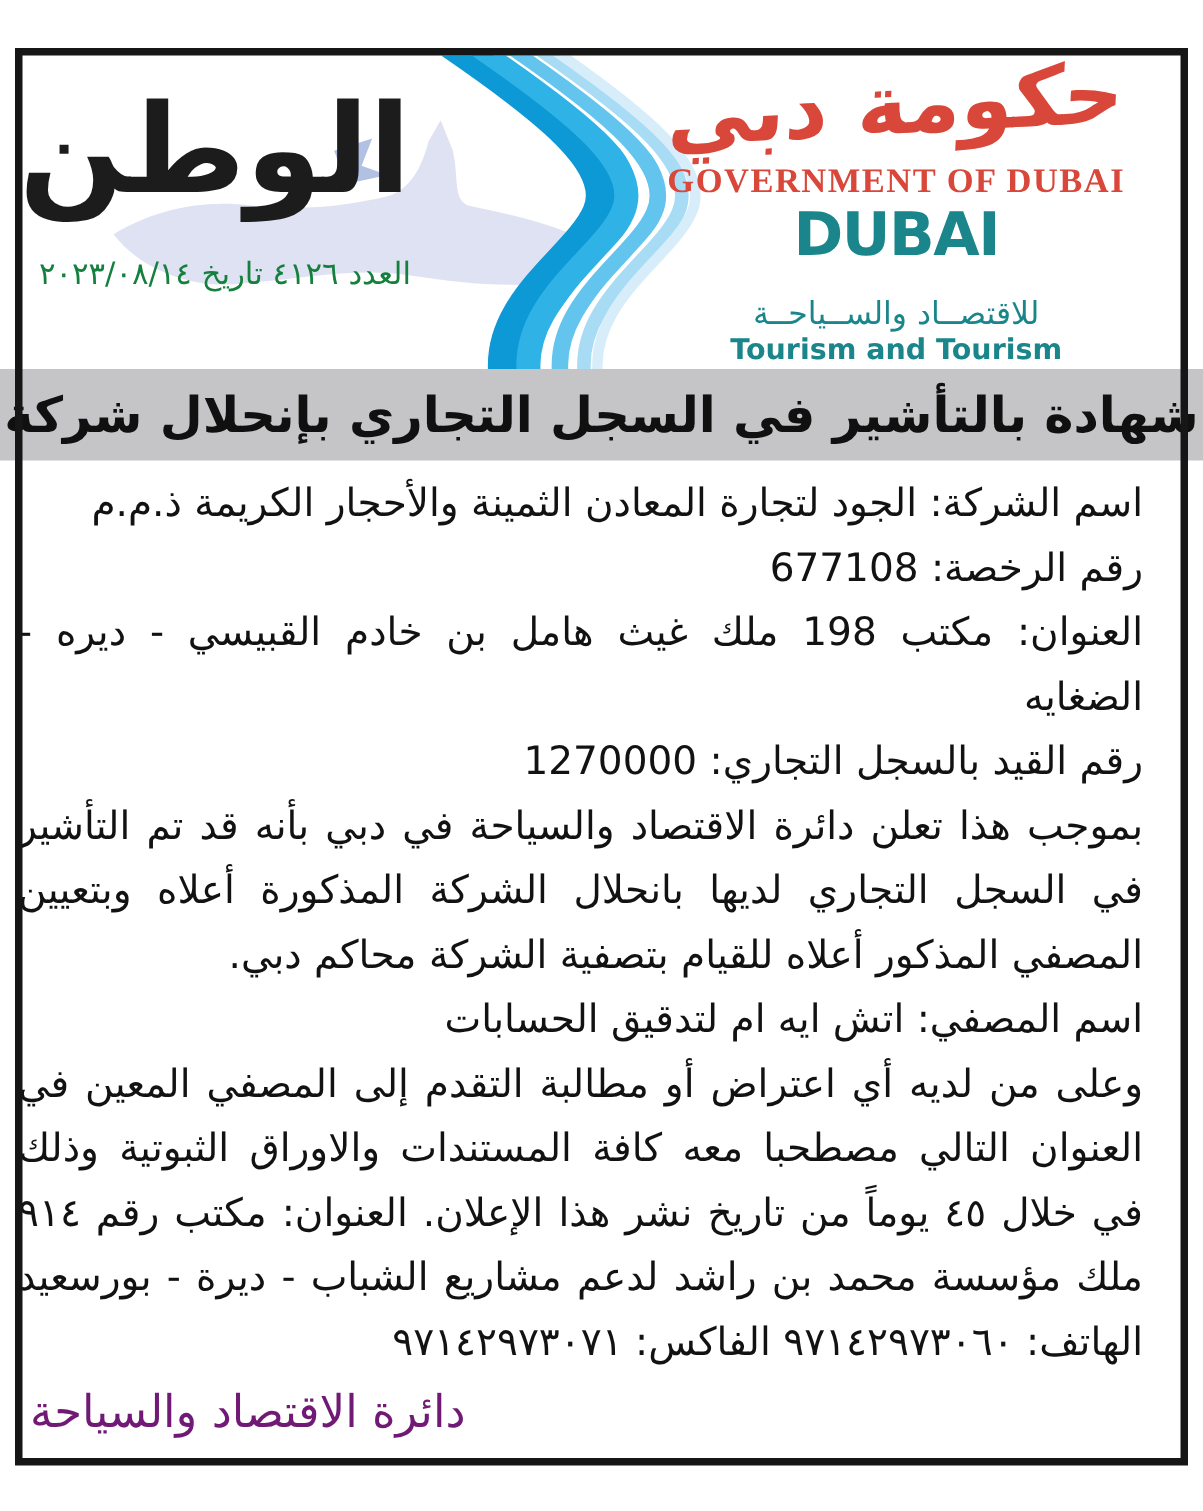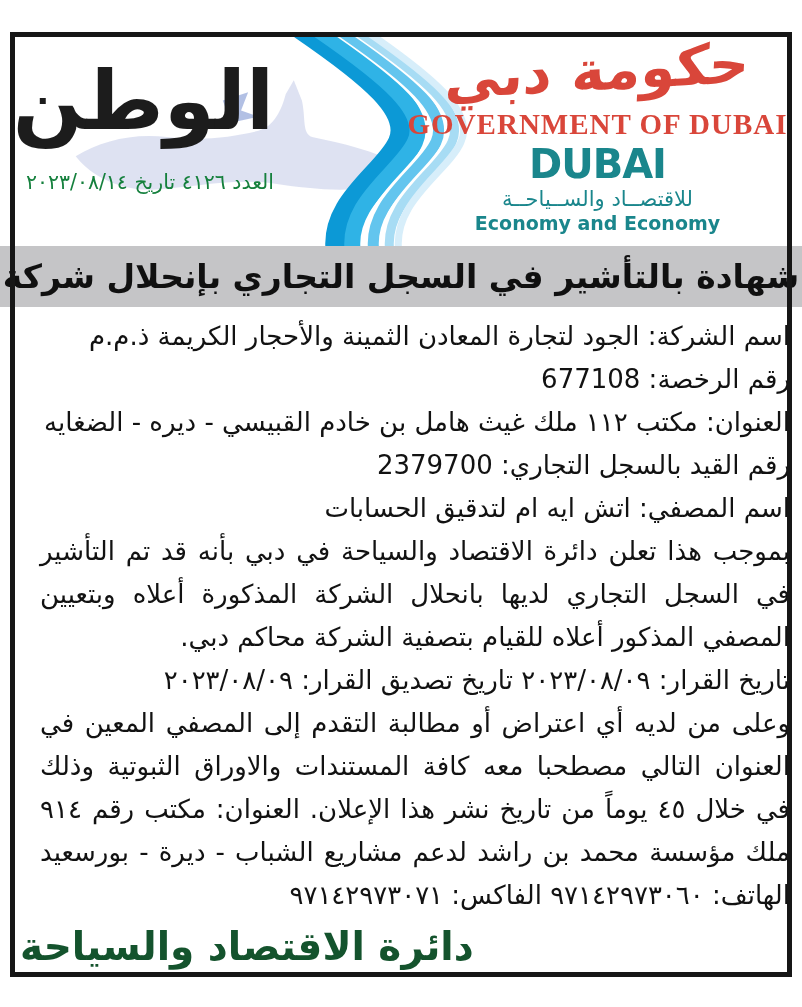--- a/index.html
+++ b/index.html
@@ -27,53 +27,53 @@
 
   
   .gov{position:absolute;left:420px;top:40px;width:355px;z-index:2;
        display:flex;flex-direction:column;align-items:center;}
   .calligraphy{
     font-size:56px;line-height:1.1;color:var(--accent_red,#d9463a);direction:rtl;
     transform:skewX(-6deg) rotate(-3deg);font-weight:bold;letter-spacing:2px;
   }
   .gov-en{
     margin-top:6px;font-family:"Liberation Serif",serif;font-weight:bold;
-    font-size:29px;color:var(--accent_red,#d9463a);letter-spacing:1px;white-space:nowrap;
+    font-size:23px;color:var(--accent_red,#d9463a);letter-spacing:1px;white-space:nowrap;
   }
   .dubai-mark{
     margin-top:3px;font-size:40px;line-height:1;font-weight:bold;
     color:var(--accent_teal,#1a868c);letter-spacing:-1px;
   }
   .dept-ar{
-    margin-top:3px;font-size:21px;color:var(--accent_teal,#1a868c);direction:rtl;white-space:nowrap;
+    margin-top:20px;font-size:21px;color:var(--accent_teal,#1a868c);direction:rtl;white-space:nowrap;
   }
   .dept-en{
     margin-top:1px;font-size:19px;font-weight:bold;color:var(--accent_teal,#1a868c);white-space:nowrap;
   }
 
   
   .title-bar{
     position:absolute;left:0;top:246px;width:802px;height:61px;
     background:var(--bar_gray,#c5c5c7);z-index:3;
     display:flex;align-items:center;justify-content:center;
   }
   .title-text{
     font-size:33px;font-weight:bold;color:#101010;direction:rtl;white-space:nowrap;
   }
 
   
   .notice-body{
-    position:absolute;left:40px;top:315px;width:750px;z-index:2;
+    position:absolute;left:12px;top:315px;width:750px;z-index:2;
     direction:rtl;text-align:justify;font-size:26px;line-height:43px;color:#121212;
   }
   .notice-body p{margin:0;}
 
   .footer-sig{
     position:absolute;left:20px;top:924px;z-index:2;
-    font-size:39px;font-weight:bold;color:#14532d;direction:rtl;white-space:nowrap;
+    font-size:30px;font-weight:normal;color:#701a75;direction:rtl;white-space:nowrap;
   }
 
   
   .frame{
     position:absolute;left:10px;top:32px;width:772px;height:935px;
     border:5px solid #161616;z-index:10;pointer-events:none;background:transparent;
   }
 </style>
 </head>
 <body>
@@ -100,35 +100,34 @@
   <div class="watan">
     <div class="watan-name">الوطن</div>
     <div class="issue-line">العدد ٤١٢٦ تاريخ ٢٠٢٣/٠٨/١٤</div>
   </div>
 
   <div class="gov">
     <div class="calligraphy">حكومة دبي</div>
     <div class="gov-en">GOVERNMENT OF DUBAI</div>
     <div class="dubai-mark">DUBAI</div>
     <div class="dept-ar">للاقتصــاد والســياحــة</div>
-    <div class="dept-en">Economy and Economy</div>
+    <div class="dept-en">Tourism and Tourism</div>
   </div>
 
   <div class="title-bar">
     <div class="title-text">شهادة بالتأشير في السجل التجاري بإنحلال شركة</div>
   </div>
 
   <div class="notice-body">
     <p>اسم الشركة: الجود لتجارة المعادن الثمينة والأحجار الكريمة ذ.م.م</p>
     <p>رقم الرخصة: 677108</p>
-    <p>العنوان: مكتب ١١٢ ملك غيث هامل بن خادم القبيسي - ديره - الضغايه</p>
-    <p>رقم القيد بالسجل التجاري: 2379700</p>
+    <p>العنوان: مكتب 198 ملك غيث هامل بن خادم القبيسي - ديره - الضغايه</p>
+    <p>رقم القيد بالسجل التجاري: 1270000</p>
+    <p>بموجب هذا تعلن دائرة الاقتصاد والسياحة في دبي بأنه قد تم التأشير في السجل التجاري لديها بانحلال الشركة المذكورة أعلاه وبتعيين المصفي المذكور أعلاه للقيام بتصفية الشركة محاكم دبي.</p>
     <p>اسم المصفي: اتش ايه ام لتدقيق الحسابات</p>
-    <p>بموجب هذا تعلن دائرة الاقتصاد والسياحة في دبي بأنه قد تم التأشير في السجل التجاري لديها بانحلال الشركة المذكورة أعلاه وبتعيين المصفي المذكور أعلاه للقيام بتصفية الشركة محاكم دبي.</p>
-    <p>تاريخ القرار: ٢٠٢٣/٠٨/٠٩ تاريخ تصديق القرار: ٢٠٢٣/٠٨/٠٩</p>
     <p>وعلى من لديه أي اعتراض أو مطالبة التقدم إلى المصفي المعين في العنوان التالي مصطحبا معه كافة المستندات والاوراق الثبوتية وذلك في خلال ٤٥ يوماً من تاريخ نشر هذا الإعلان. العنوان: مكتب رقم ٩١٤ ملك مؤسسة محمد بن راشد لدعم مشاريع الشباب - ديرة - بورسعيد الهاتف: ٩٧١٤٢٩٧٣٠٦٠ الفاكس: ٩٧١٤٢٩٧٣٠٧١</p>
   </div>
 
   <div class="footer-sig">دائرة الاقتصاد والسياحة</div>
 
   <div class="frame"></div>
 
 </div>
 
 </body></html>

